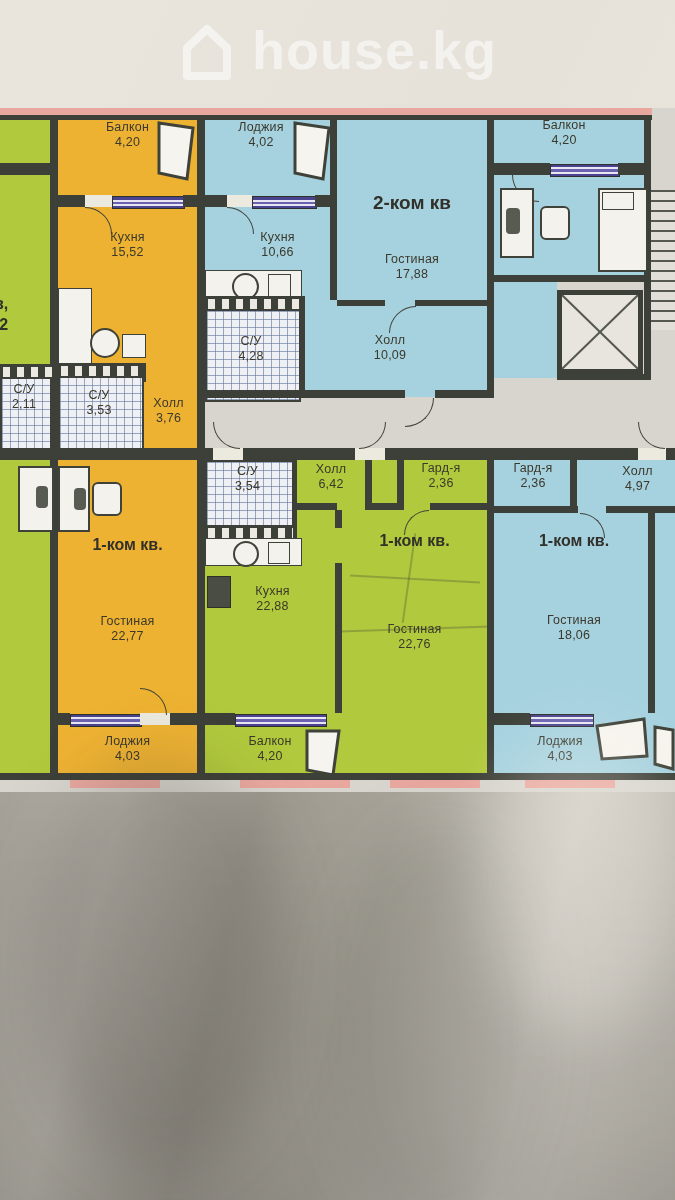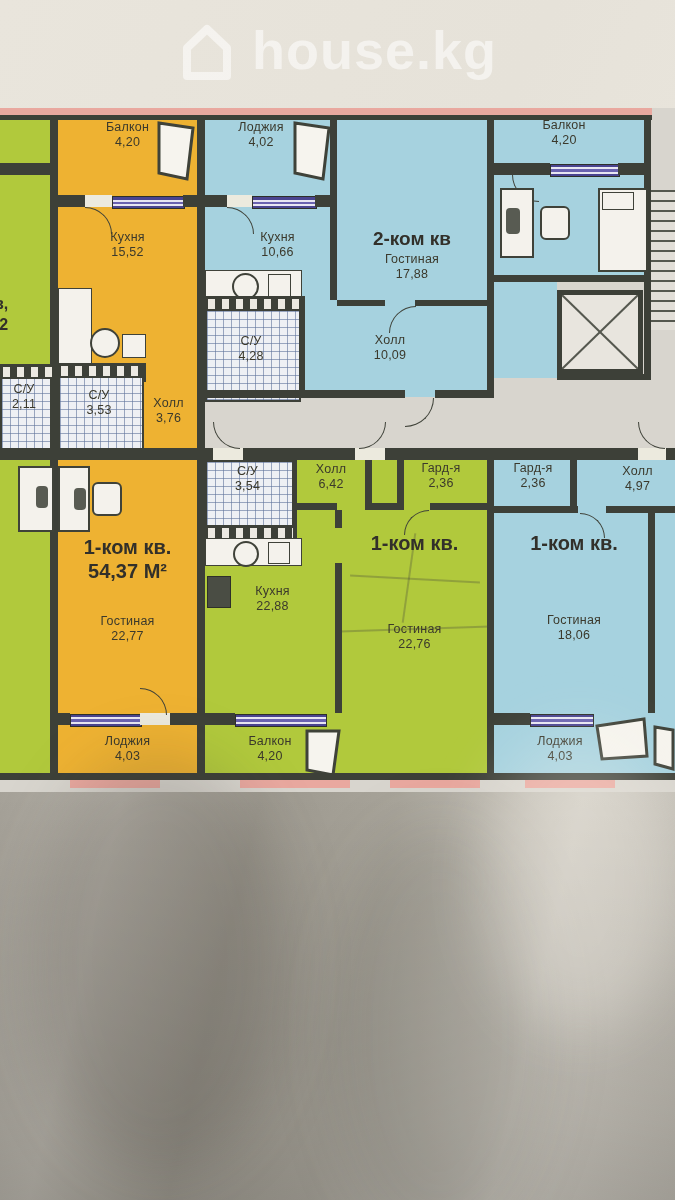--- a/index.html
+++ b/index.html
@@ -38,23 +38,23 @@
   .arc.tl{border-right:none;border-bottom:none;border-top-left-radius:100%;}
   .arc.tr{border-left:none;border-bottom:none;border-top-right-radius:100%;}
   .arc.bl{border-right:none;border-top:none;border-bottom-left-radius:100%;}
   .arc.br{border-left:none;border-top:none;border-bottom-right-radius:100%;}
   .stairs{position:absolute;background-color:#e2dfd8;background-image:repeating-linear-gradient(180deg,#55584f 0 2px,transparent 2px 10px);}
   .elev{position:absolute;background:#e8e5de;border:5px solid #3d4038;}
   .scrib{position:absolute;background:rgba(70,70,58,.3);}
   
   .rlabel{position:absolute;text-align:center;color:#3b392c;font-size:12.5px;line-height:1.22;letter-spacing:.2px;}
   .ulabel{position:absolute;text-align:center;color:#32302a;font-weight:bold;}
-  .ulabel .utype{font-size:20px;line-height:1.15;}
+  .ulabel .utype{font-size:16px;line-height:1.15;}
   .ulabel .uarea{font-size:20px;line-height:1.25;}
-  .ulabel.big .utype{font-size:19px;margin-top:36px;}
+  .ulabel.big .utype{font-size:19px;}
   .ulabel.big .uarea{font-size:21px;}
   .partial{position:absolute;text-align:left;color:#32302a;font-weight:bold;font-size:16px;line-height:1.3;}
   
   #shadow{position:absolute;left:0;top:792px;width:675px;height:408px;
     background:
       linear-gradient(180deg,rgba(0,0,0,0) 0%,rgba(0,0,0,0.10) 80%,rgba(0,0,0,0.14) 100%),
       linear-gradient(103deg,#a5a198 0%,#b6b2a9 16%,#9d998f 34%,#a8a49a 52%,#cfcbc2 76%,#b9b5ac 100%);}
   #shadow .soft{position:absolute;border-radius:50%;filter:blur(30px);}
 </style>
 </head>
@@ -286,21 +286,20 @@
       <div>Гард-я</div>
       <div>2,36</div>
     </div>
     <div class="rlabel" style="left:600px;top:356px;width:75px;">
       <div>Холл</div>
       <div>4,97</div>
     </div>
 
     <div class="ulabel" style="left:58px;top:428px;width:139px;">
       <div class="utype">1-ком кв.</div>
-      <div class="uarea">54,37 М²</div>
     </div>
     <div class="rlabel" style="left:58px;top:506px;width:139px;">
       <div>Гостиная</div>
       <div>22,77</div>
     </div>
     <div class="rlabel" style="left:210px;top:476px;width:125px;">
       <div>Кухня</div>
       <div>22,88</div>
     </div>
     <div class="ulabel" style="left:342px;top:424px;width:145px;">

